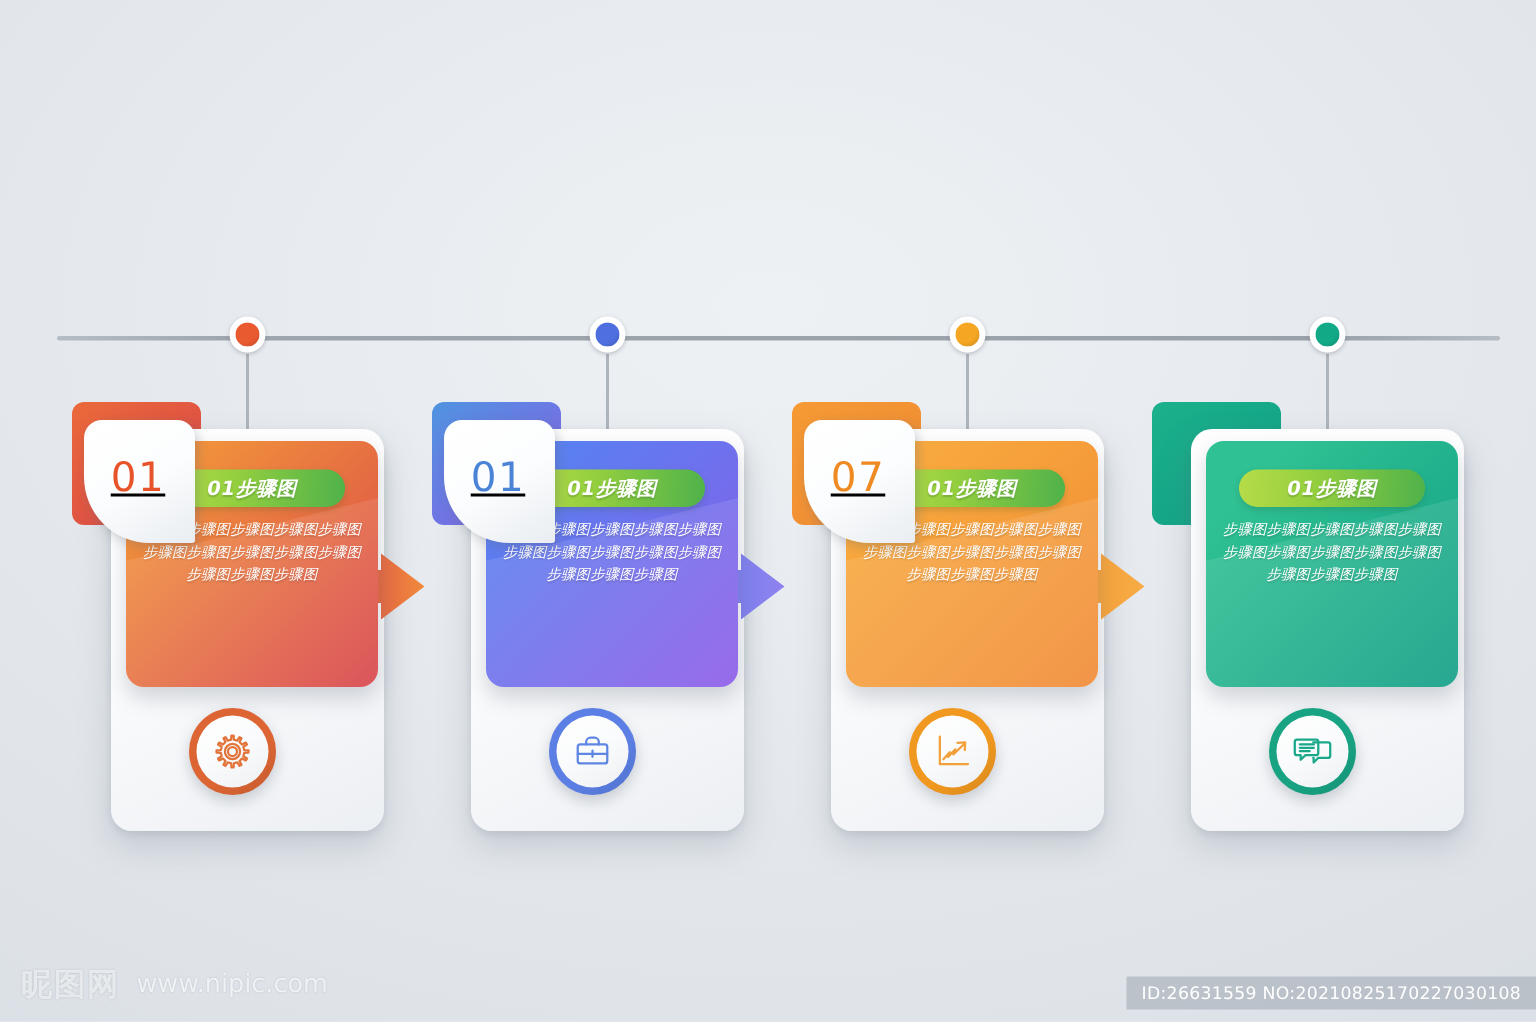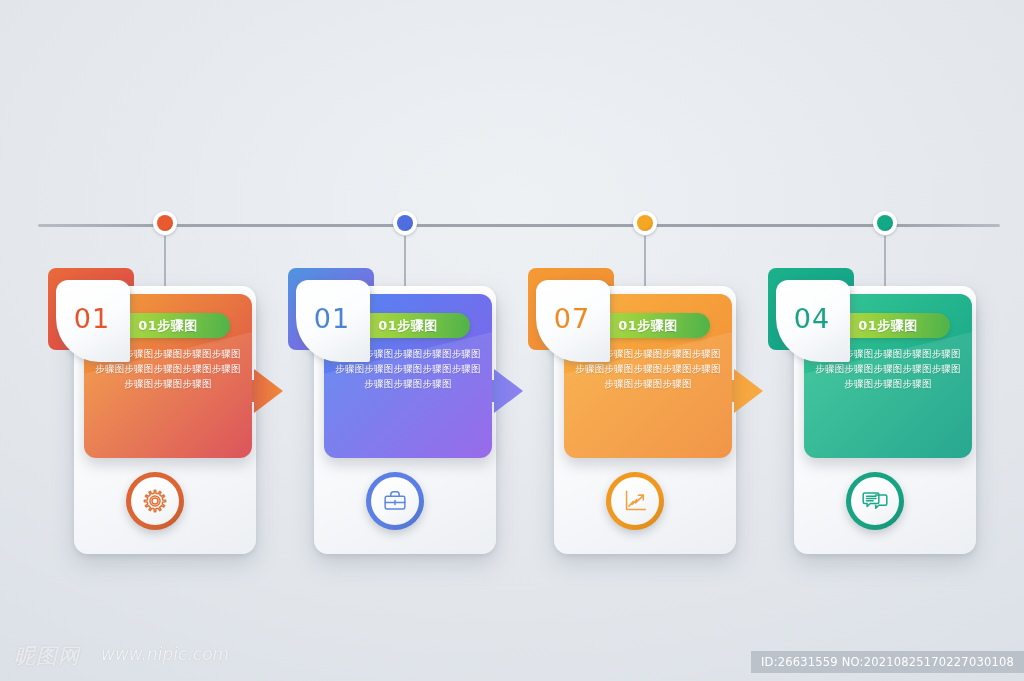--- a/index.html
+++ b/index.html
@@ -99,20 +99,21 @@
     left: 8px;
     top: 12px;
     width: 74px;
     height: 82px;
     background: linear-gradient(150deg, #ffffff 0%, #fcfdfe 50%, #e9edf1 100%);
     border-radius: 12px 12px 2px 44px;
     box-shadow: 2px 3px 7px rgba(95,105,120,.3);
     display: flex;
     align-items: center;
     justify-content: center;
+    text-decoration: underline;
   }
   .numtab span {
     font-size: 27px;
     font-weight: 400;
     letter-spacing: 1px;
     line-height: 1;
     padding-right: 2px;
     padding-bottom: 6px;
   }
 
@@ -130,20 +131,21 @@
   .card {
     position: absolute;
     left: 36px;
     top: 26px;
     width: 168px;
     height: 164px;
     border-radius: 12px;
     z-index: 3;
     overflow: hidden;
     box-shadow: 0 7px 14px rgba(90,100,115,.26);
+    font-style: italic;
   }
   
   .card::after {
     content: "";
     position: absolute;
     left: -28%;
     top: 36%;
     width: 170%;
     height: 120%;
     background: rgba(255,255,255,.10);
@@ -210,24 +212,23 @@
     align-items: center;
     justify-content: center;
   }
 
   
   #watermark {
     position: absolute;
     left: 14px;
     bottom: 14px;
     display: flex;
-    align-items: flex-start;
-    gap: 21px;
+    align-items: center;
+    gap: 11px;
     user-select: none;
-    font-style: italic;
   }
   #wm-cn {
     font-size: 21px;
     font-weight: bold;
     color: rgba(255,255,255,.72);
     letter-spacing: 1px;
     text-shadow: 0 0 1px rgba(150,160,172,.8);
     line-height: 1;
   }
   #wm-url {
@@ -385,23 +386,20 @@
       </div>
       <div class="step" style="left: 768px;">
         <div class="numsquare" style="background: linear-gradient(140deg, rgb(28, 177, 140) 0%, rgb(15, 158, 132) 100%);"></div>
         <div class="panel"></div>
         <div class="card" style="background: linear-gradient(135deg, rgb(47, 192, 147) 0%, rgb(47, 192, 147) 18%, rgb(15, 158, 132) 100%);">
           <div class="badge">
             <span>01步骤图</span>
           </div>
           <div class="body-text">步骤图步骤图步骤图步骤图步骤图步骤图步骤图步骤图步骤图步骤图步骤图步骤图步骤图</div>
         </div>
-        <div class="numtab" style="z-index: 5;">
-          <span style="color: rgb(24, 163, 131);">04</span>
-        </div>
         <div class="iconwrap" style="background: linear-gradient(140deg, rgb(24, 163, 131) 0%, rgb(24, 163, 131) 60%, rgba(0, 0, 0, 0.1) 100%) rgb(24, 163, 131);">
           <div class="iconinner">
             <svg width="30" height="30" viewBox="0 0 32 32">
               <path fill="none" stroke="#19a98a" stroke-width="1.6" stroke-linecap="round" stroke-linejoin="round" d="M16.5 9.5 H27 a1.6 1.6 0 0 1 1.6 1.6 V19 a1.6 1.6 0 0 1 -1.6 1.6 H20 l-3.2 3.2 v-3.2 h-0.3"></path>
               <path fill="none" stroke="#19a98a" stroke-width="1.6" stroke-linecap="round" stroke-linejoin="round" d="M5 7.5 H18.5 a1.6 1.6 0 0 1 1.6 1.6 V17 a1.6 1.6 0 0 1 -1.6 1.6 H11 l-3.4 3.3 v-3.3 H5 a1.6 1.6 0 0 1 -1.6 -1.6 V9.1 A1.6 1.6 0 0 1 5 7.5 Z"></path>
               <line fill="none" stroke="#19a98a" stroke-width="1.6" stroke-linecap="round" stroke-linejoin="round" x1="7" y1="11" x2="17" y2="11"></line>
               <line fill="none" stroke="#19a98a" stroke-width="1.6" stroke-linecap="round" stroke-linejoin="round" x1="7" y1="13.4" x2="17" y2="13.4"></line>
               <line fill="none" stroke="#19a98a" stroke-width="1.6" stroke-linecap="round" stroke-linejoin="round" x1="7" y1="15.8" x2="14" y2="15.8"></line>
             </svg>
           </div>

